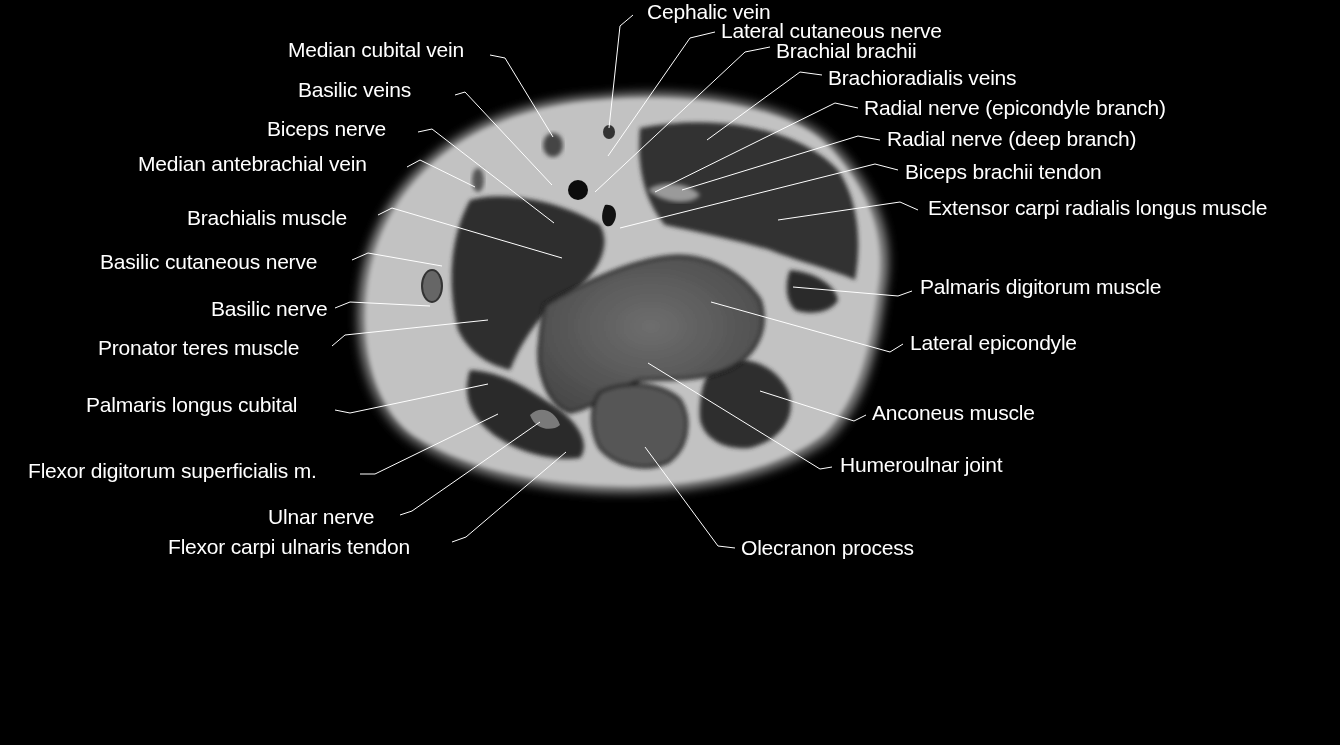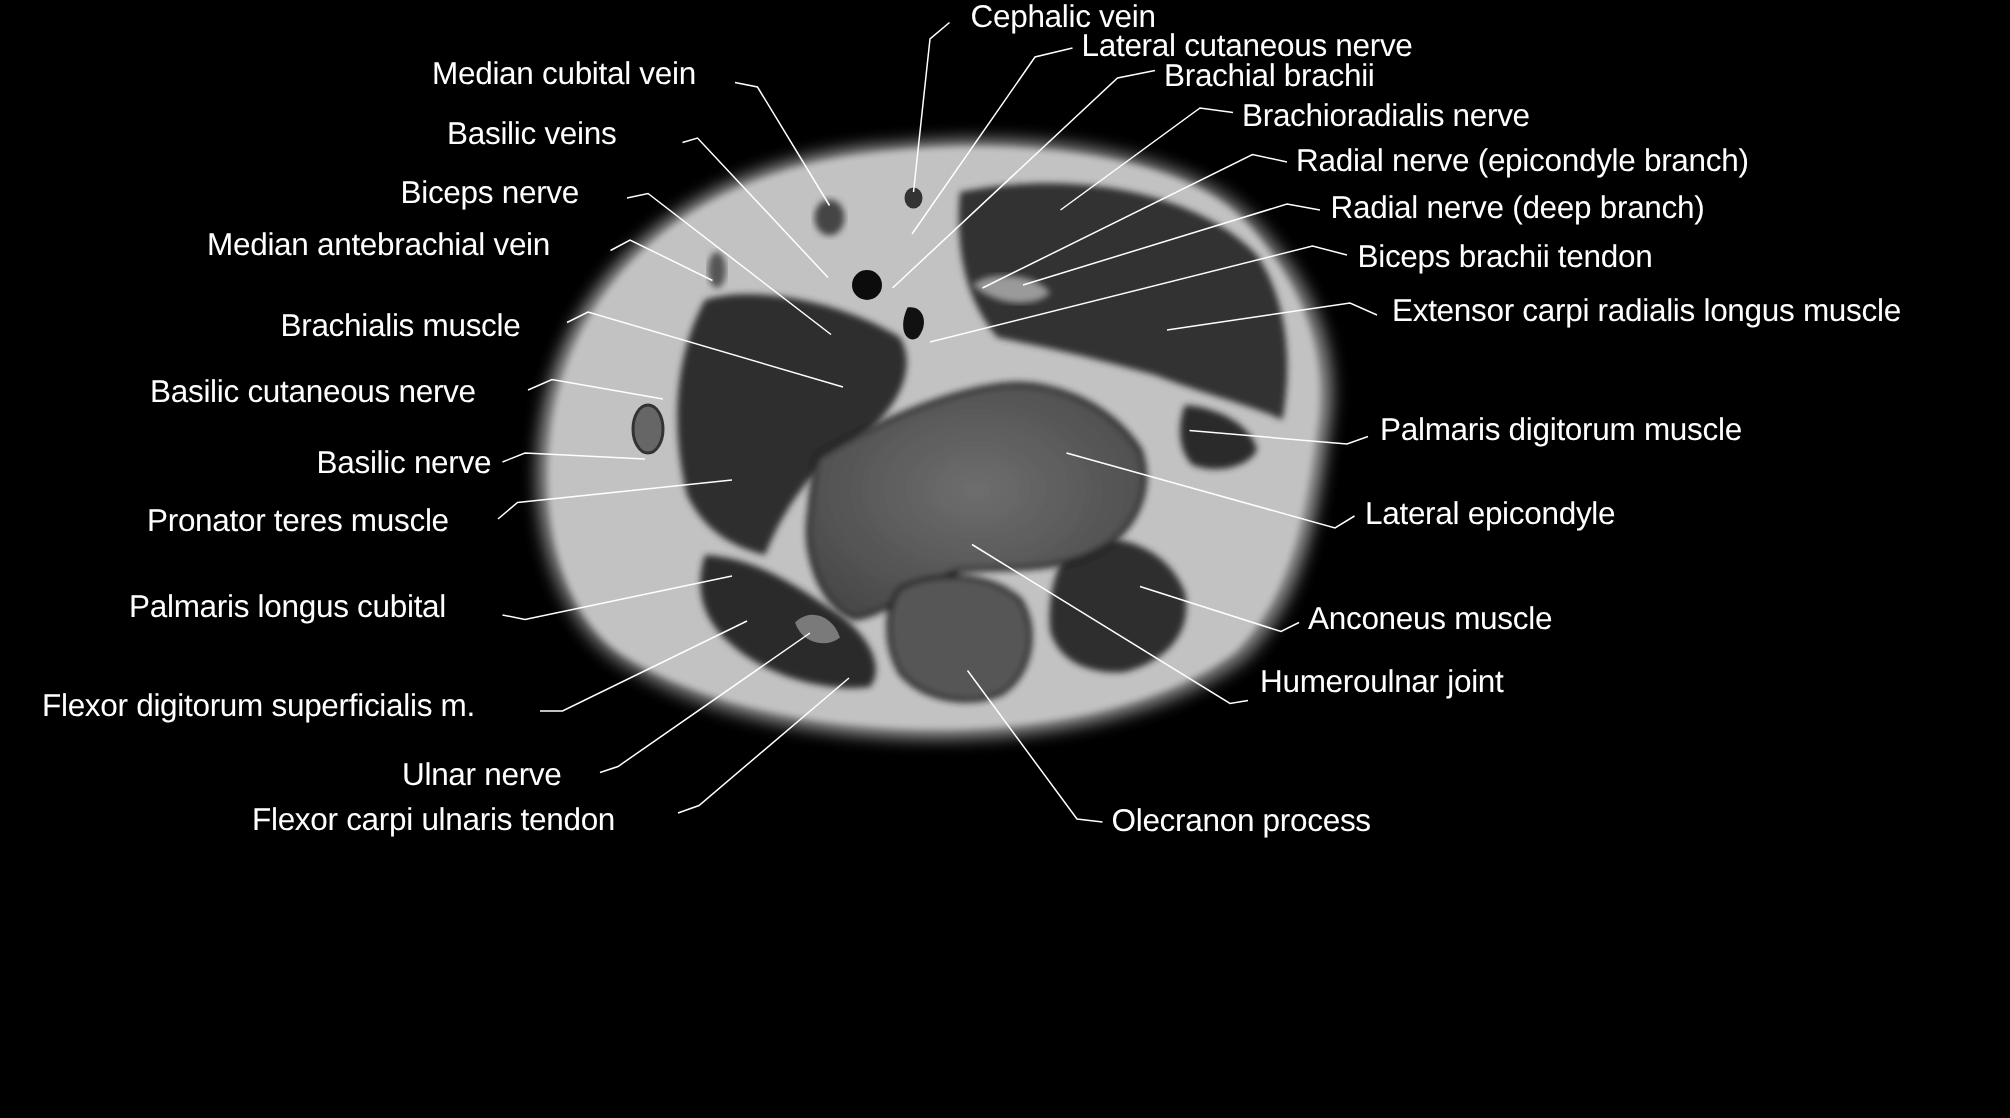--- a/index.html
+++ b/index.html
@@ -110,24 +110,24 @@
     <div class="label" style="left:86px;top:393px">Palmaris longus cubital</div>
     <div class="label" style="left:28px;top:459px">Flexor digitorum superficialis m.</div>
     <div class="label" style="left:268px;top:505px">Ulnar nerve</div>
     <div class="label" style="left:168px;top:535px">Flexor carpi ulnaris tendon</div>
   </div>
 
   <div id="labels-right">
     <div class="label" style="left:647px;top:0px">Cephalic vein</div>
     <div class="label" style="left:721px;top:19px">Lateral cutaneous nerve</div>
     <div class="label" style="left:776px;top:39px">Brachial brachii</div>
-    <div class="label" style="left:828px;top:66px">Brachioradialis nerve</div>
+    <div class="label" style="left:828px;top:66px">Brachioradialis veins</div>
     <div class="label" style="left:864px;top:96px">Radial nerve (epicondyle branch)</div>
     <div class="label" style="left:887px;top:127px">Radial nerve (deep branch)</div>
     <div class="label" style="left:905px;top:160px">Biceps brachii tendon</div>
     <div class="label" style="left:928px;top:196px">Extensor carpi radialis longus muscle</div>
     <div class="label" style="left:920px;top:275px">Palmaris digitorum muscle</div>
     <div class="label" style="left:910px;top:331px">Lateral epicondyle</div>
     <div class="label" style="left:872px;top:401px">Anconeus muscle</div>
-    <div class="label" style="left:840px;top:443px">Humeroulnar joint</div>
+    <div class="label" style="left:840px;top:453px">Humeroulnar joint</div>
     <div class="label" style="left:741px;top:536px">Olecranon process</div>
   </div>
 </div>
 
 </body></html>

